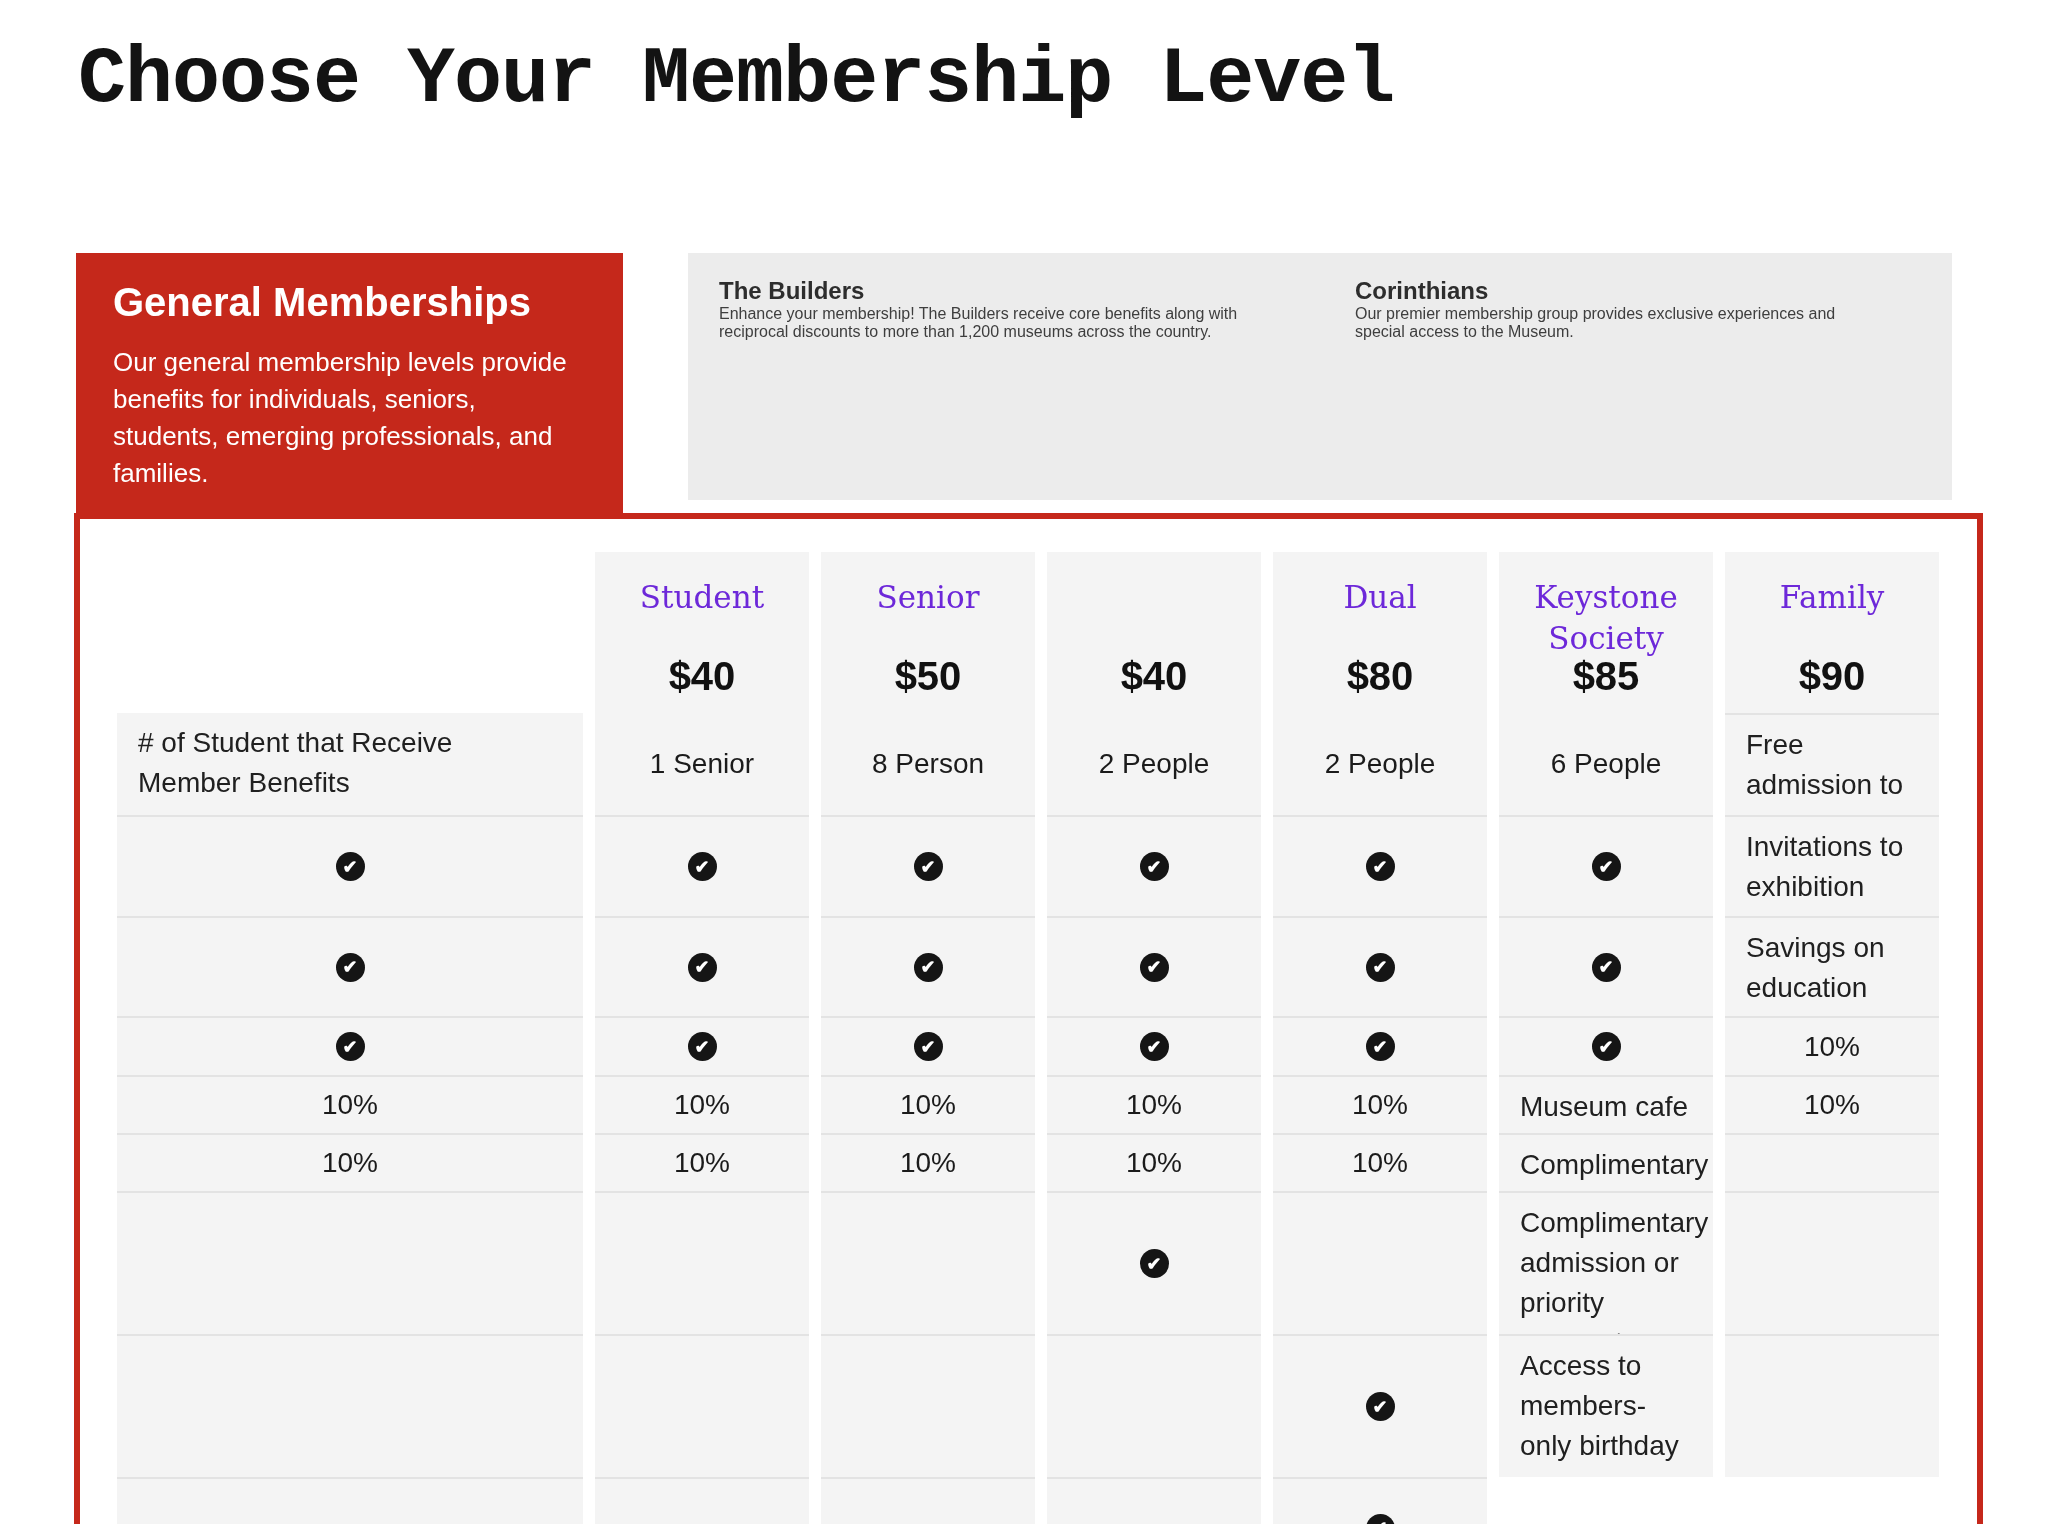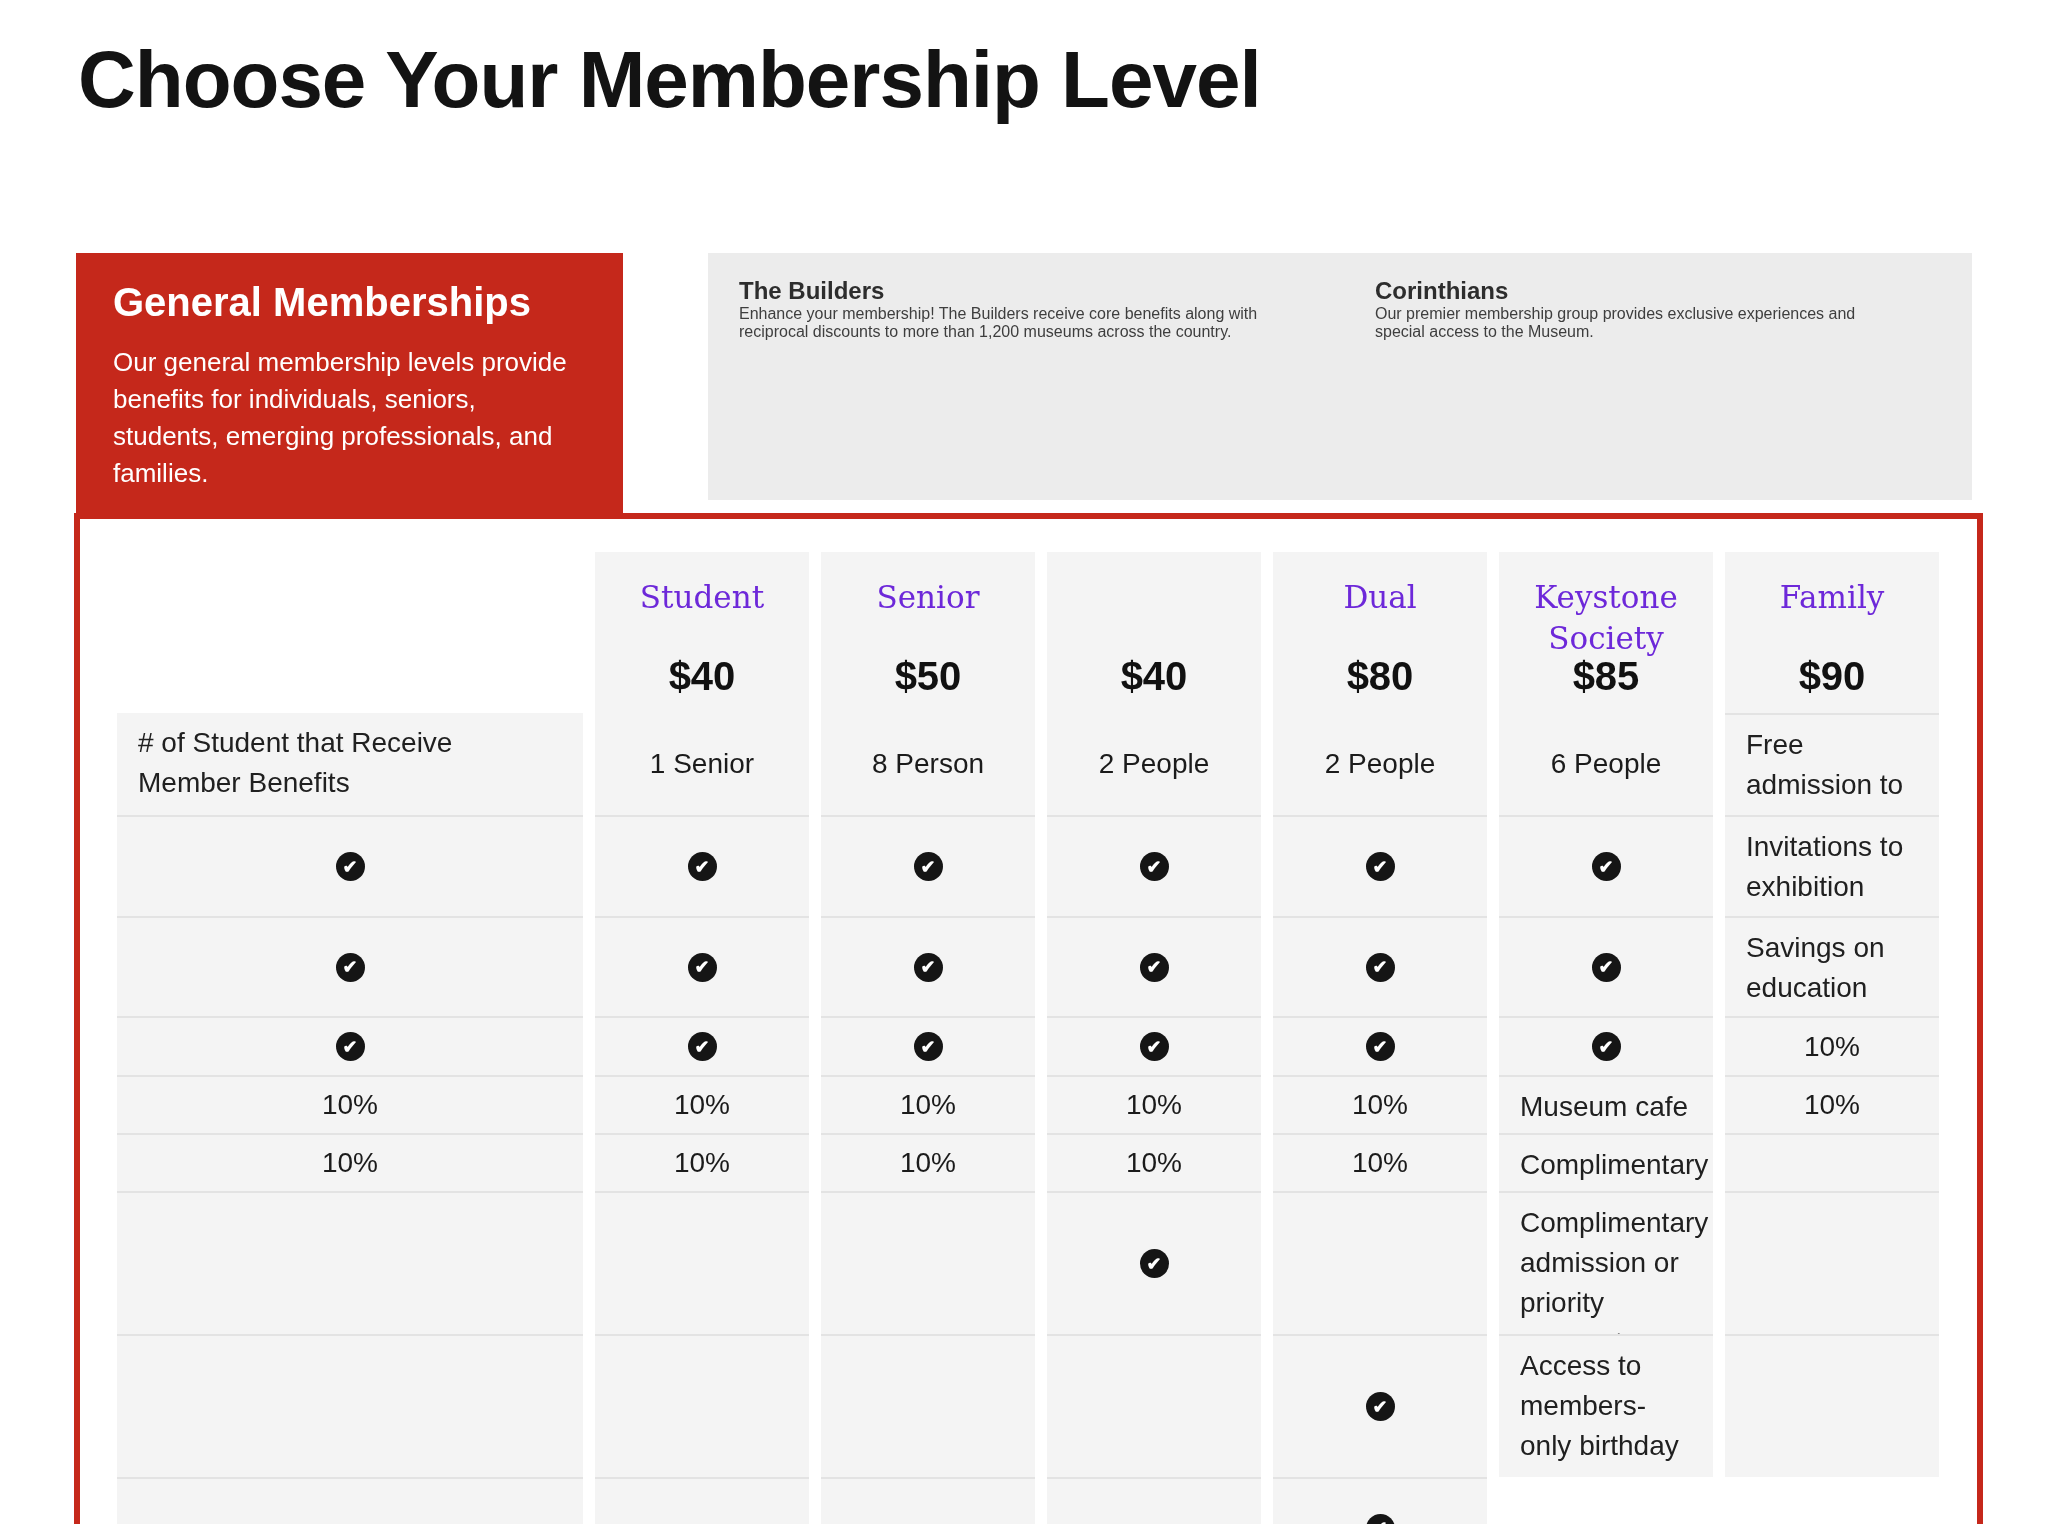--- a/index.html
+++ b/index.html
@@ -1,39 +1,39 @@
 <!DOCTYPE html>
 <html><head>
 <meta charset="utf-8">
 <style>
   * { margin:0; padding:0; box-sizing:border-box; }
   html,body { width:2048px; height:1524px; overflow:hidden; background:#ffffff; }
   body { font-family:"Liberation Sans", sans-serif; position:relative; }
 
   .page-title{
     position:absolute; left:78px; top:34px;
-    font-family:Liberation Sans, sans-serif; font-weight:700;
+    font-family:Liberation Mono, monospace; font-weight:700;
     font-size:80px; letter-spacing:-1px; color:#131313; white-space:nowrap;
   }
 
   
   .tab{ position:absolute; top:253px; }
   .tab h2{ font-size:40px; line-height:50px; font-weight:700; margin-bottom:17px; }
   .tab p{ font-size:26px; line-height:37px; }
 
   .tab-general{
     left:76px; width:547px; height:262px; z-index:2;
     background:#c5281b; color:#ffffff;
     padding:24px 30px 0 37px;
   }
   .tab-general h2{ color:#ffffff; }
   .tab-general p{ color:#ffffff; width:467px; }
 
   .tab-gray-strip{
-    position:absolute; left:708px; top:253px; width:1264px; height:247px;
+    position:absolute; left:688px; top:253px; width:1264px; height:247px;
     background:#ececec; display:flex; z-index:0;
   }
   .tab-inactive{ padding-top:24px; }
   .tab-inactive h2{ color:#2d2d2d; }
   .tab-inactive p{ color:#3e3e3e; }
   .tab-builders{ margin-left:31px; width:525px; }
   .tab-corinthians{ margin-left:111px; width:525px; }
 
   
   .pricing-table{

